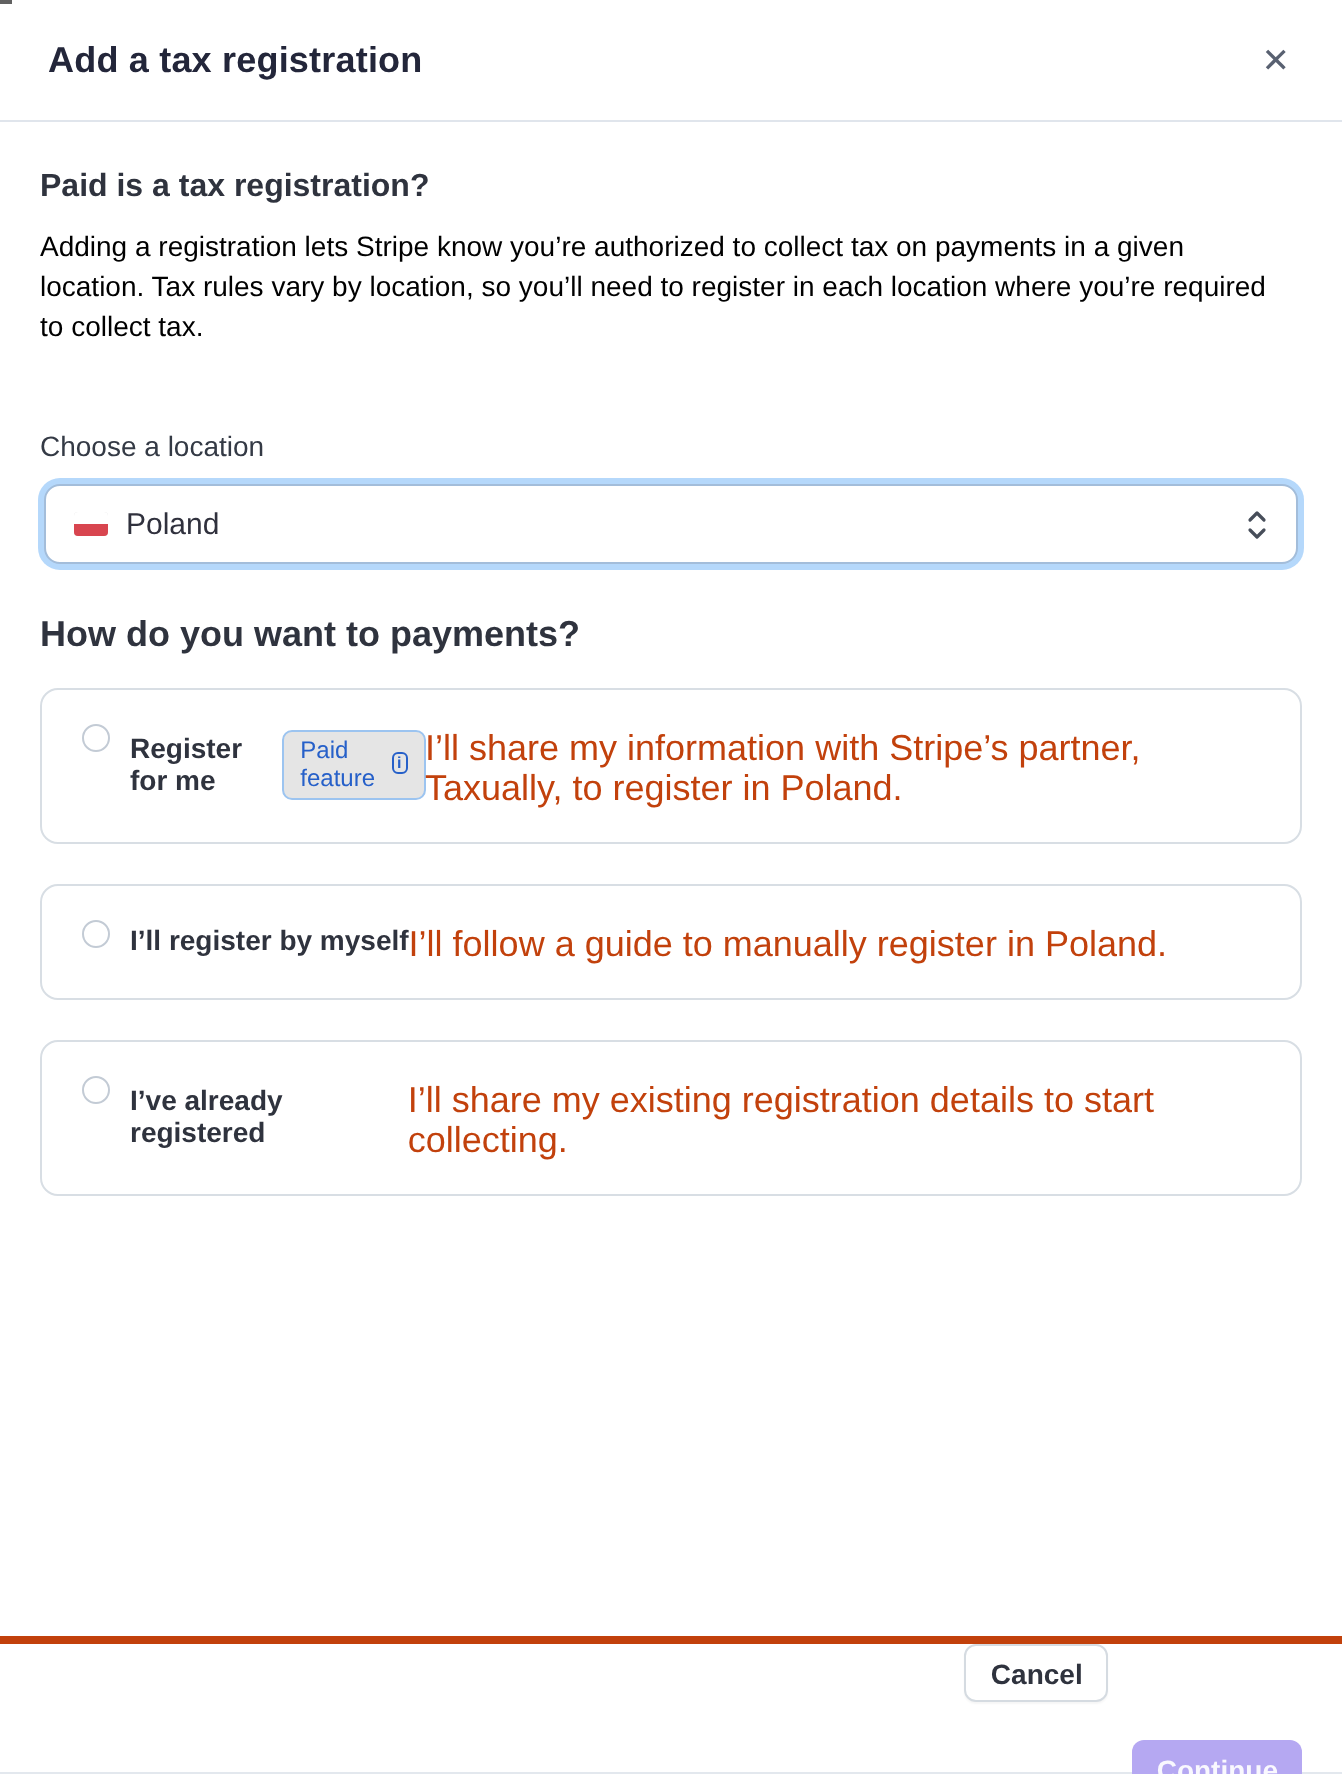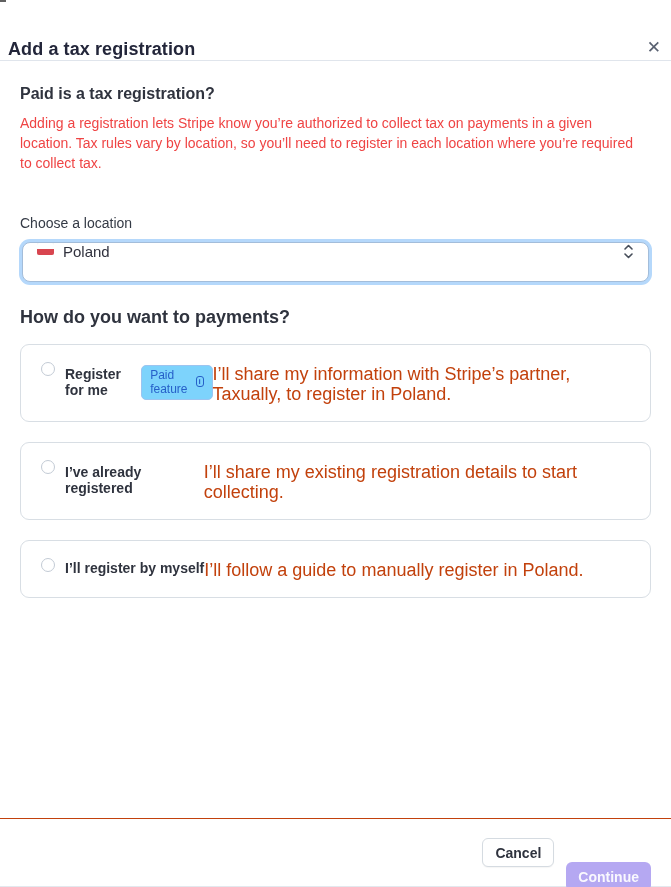--- a/index.html
+++ b/index.html
@@ -17,43 +17,43 @@
     background: #ffffff;
     border-bottom: 1px solid #e3e8ee;
   }
   .corner-artifact {
     position: absolute; left: 0; top: 0; width: 6px; height: 2px;
     background: #3a3a3a; opacity: .8;
   }
   
   .header {
     height: 61px; flex: 0 0 auto;
-    display: flex; align-items: flex-end; justify-content: space-between;
-    padding: 0 8px;
+    display: flex; align-items: center; justify-content: space-between;
+    padding: 0 24px;
     border-bottom: 1px solid #e0e5ec;
   }
   .header-title { font-size: 18px; font-weight: bold; color: #23263a; letter-spacing: .1px; }
   .close-btn {
     background: none; border: none; cursor: pointer;
     font-size: 17px; color: #596171; line-height: 1;
     padding: 4px; margin-right: -2px;
   }
   
   .body { flex: 1 1 auto; padding: 24px 20px 0 20px; display: flex; flex-direction: column; }
   .intro-heading { font-size: 16px; font-weight: bold; color: #2f333e; margin-bottom: 10px; }
-  .intro-text { font-size: 14px; line-height: 20px; color: #ef4444; max-width: 626px; }
+  .intro-text { font-size: 14px; line-height: 20px; color: #000000; max-width: 626px; }
   .location-label { margin-top: 42px; font-size: 14px; color: #343a45; }
   .select-control {
     margin-top: 11px; margin-left: 2px; margin-right: 2px;
     height: 40px;
     background: #fff;
     border: 1px solid #a3bdda;
     border-radius: 8px;
     box-shadow: 0 0 0 3px #b5d8fb;
-    display: flex; align-items: flex-start;
+    display: flex; align-items: center;
     padding: 0 14px; gap: 9px;
     cursor: pointer;
   }
   .flag {
     width: 17px; height: 12px; border-radius: 2px; overflow: hidden;
     box-shadow: inset 0 0 0 1px rgba(0,0,0,.14);
     flex: 0 0 auto;
     display: flex; flex-direction: column;
   }
   .flag .top { flex: 1; background: #ffffff; }
@@ -77,39 +77,39 @@
     border: 1px solid #c3cbd5; background: #fff;
     flex: 0 0 auto; margin-top: 2px;
     appearance: none; -webkit-appearance: none; cursor: pointer;
   }
   .option-main { display: flex; flex-direction: row; }
   .option-title-row { display: flex; align-items: center; gap: 9px; }
   .option-title { font-size: 14px; font-weight: bold; color: #2f333e; }
   .badge {
     display: inline-flex; align-items: center; gap: 5px;
     font-size: 12px; color: #2660c9;
-    background: #7dd3fc;
+    background: #e5e5e5;
     border: 1px solid #9cc4f0;
     border-radius: 5px;
     padding: 2px 8px 3px 8px;
     line-height: 14px;
   }
   .info-icon {
     display: inline-flex; align-items: center; justify-content: center;
     width: 11px; height: 11px;
     border: 1.2px solid #2660c9; border-radius: 3px;
     font-size: 8px; font-weight: bold; font-style: normal;
     color: #2660c9; line-height: 1;
   }
   .option-desc { margin-top: 4px; font-size: 18px; line-height: 20px; color: #c2410c; }
   
   .footer {
     flex: 0 0 auto; height: 68px;
-    border-top: 1px solid #c2410c;
-    display: flex; align-items: center; justify-content: flex-end;
+    border-top: 4px solid #c2410c;
+    display: flex; align-items: flex-start; justify-content: flex-end;
     gap: 12px; padding: 0 20px;
   }
   .btn {
     height: 29px; border-radius: 6px;
     font-family: inherit; font-size: 14px; font-weight: bold;
     padding: 0 12px; cursor: pointer;
   }
   .btn-secondary {
     background: #ffffff; color: #2f333e;
     border: 1px solid #d5dbe1;
@@ -164,33 +164,33 @@
           </span>
         </div>
         <div class="option-desc">I’ll share my information with Stripe’s partner, Taxually, to register in Poland.</div>
       </div>
     </div>
 
     <div class="option-card">
       <input type="radio" name="register-option" class="radio" style="">
       <div class="option-main">
         <div class="option-title-row">
-          <span class="option-title">I’ve already registered</span>
+          <span class="option-title">I’ll register by myself</span>
         </div>
-        <div class="option-desc">I’ll share my existing registration details to start collecting.</div>
+        <div class="option-desc">I’ll follow a guide to manually register in Poland.</div>
       </div>
     </div>
 
     <div class="option-card">
       <input type="radio" name="register-option" class="radio" style="">
       <div class="option-main">
         <div class="option-title-row">
-          <span class="option-title">I’ll register by myself</span>
+          <span class="option-title">I’ve already registered</span>
         </div>
-        <div class="option-desc">I’ll follow a guide to manually register in Poland.</div>
+        <div class="option-desc">I’ll share my existing registration details to start collecting.</div>
       </div>
     </div>
   </div>
 
   <div class="footer">
     <button class="btn btn-secondary">Cancel</button>
     <button class="btn btn-primary-disabled" disabled="">Continue</button>
   </div>
 </div>
 

